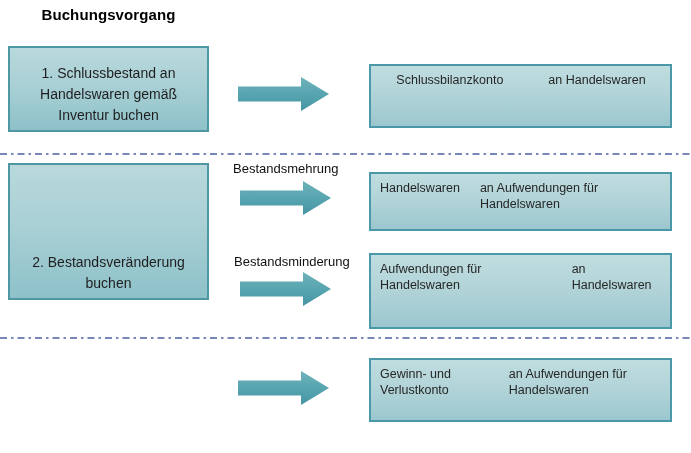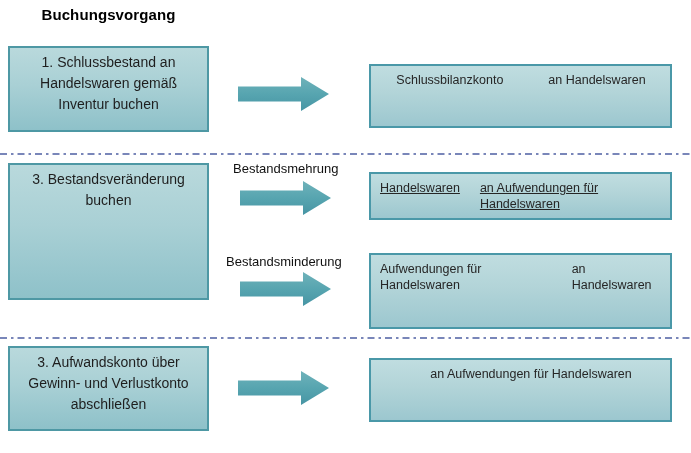--- a/index.html
+++ b/index.html
@@ -11,55 +11,55 @@
     position:absolute;top:6px;font-size:15px;font-weight:bold;color:#000;
     text-align:center;letter-spacing:.1px;
   }
   .col-title.left{left:8px;width:201px;}
   .col-title.right{left:369px;width:303px;}
 
   .step-box{
     position:absolute;left:8px;width:201px;box-sizing:border-box;
     border:2px solid #4e98a4;
     background:linear-gradient(180deg,#b9d9dc 0%,#a9d0d5 45%,#8ec1c9 100%);
-    display:flex;align-items:flex-start;justify-content:center;
+    display:flex;align-items:flex-end;justify-content:center;
     text-align:center;font-size:14px;line-height:21px;color:#1e1e1e;
     padding:4px 8px;
   }
   .step-1{top:46px;height:86px;}
   .step-2{top:163px;height:137px;}
   .step-3{top:346px;height:85px;}
 
   .booking-box{
     position:absolute;left:369px;width:303px;box-sizing:border-box;
     border:2px solid #4a98a8;
     background:linear-gradient(180deg,#c0dde0 0%,#b2d4d8 45%,#9cc7cf 100%);
     display:flex;flex-direction:row;justify-content:center;
     font-size:12.5px;line-height:16px;color:#262626;
     padding:6px 8px 6px 9px;
   }
   .booking-1{top:64px;height:64px;}
-  .booking-2{top:172px;height:48px;text-decoration:underline;}
+  .booking-2{top:172px;height:59px;}
   .booking-3{top:253px;height:76px;}
   .booking-4{top:358px;height:64px;}
   .credit-line{padding-left:20px;}
   .credit-line.ind-lg{padding-left:45px;}
 
   .arrow{position:absolute;width:92px;height:36px;}
   .arrow svg{display:block;}
   .arrow-1{left:238px;top:76px;}
   .arrow-2{left:240px;top:180px;}
   .arrow-3{left:240px;top:271px;}
   .arrow-4{left:238px;top:370px;}
 
   .arrow-label{
     position:absolute;font-size:13px;color:#111;white-space:nowrap;
   }
   .label-mehrung{left:233px;top:161px;}
-  .label-minderung{left:226px;top:254px;}
+  .label-minderung{left:234px;top:254px;}
 
   .separator{position:absolute;left:0;width:691px;height:4px;}
   .sep-1{top:142px;}
   .sep-2{top:326px;}
 </style>
 </head>
 <body>
 
 <div class="stage">
 
@@ -88,21 +88,21 @@
     <div class="credit-line ind-lg">an Handelswaren</div>
   </div>
 
   <div class="separator sep-1">
     <svg width="691" height="4">
         <line x1="0" y1="2" x2="691" y2="2" stroke="#4d5fa3" stroke-width="1.4" stroke-dasharray="7 4 2.5 4"></line>
       </svg>
   </div>
 
   <div class="step-box step-2">
-    <span>3. Bestandsveränderung buchen</span>
+    <span>2. Bestandsveränderung buchen</span>
   </div>
 
   <div class="arrow-label label-mehrung">Bestandsmehrung</div>
   <div class="arrow arrow-2">
     <svg width="92" height="36" viewBox="0 0 92 36">
       <polygon points="0,10.5 63,10.5 63,1 91,18 63,35 63,25.5 0,25.5" fill="url(#arrowGrad)"></polygon>
     </svg>
   </div>
   <div class="booking-box booking-2">
     <div class="debit-line">Handelswaren</div>
@@ -119,25 +119,23 @@
     <div class="debit-line">Aufwendungen für Handelswaren</div>
     <div class="credit-line">an Handelswaren</div>
   </div>
 
   <div class="separator sep-2">
     <svg width="691" height="4">
         <line x1="0" y1="2" x2="691" y2="2" stroke="#4d5fa3" stroke-width="1.4" stroke-dasharray="7 4 2.5 4"></line>
       </svg>
   </div>
 
-  <div class="step-box step-3">
-    <span>3. Aufwandskonto über Gewinn- und Verlustkonto abschließen</span>
-  </div>
   <div class="arrow arrow-4">
     <svg width="92" height="36" viewBox="0 0 92 36">
       <polygon points="0,10.5 63,10.5 63,1 91,18 63,35 63,25.5 0,25.5" fill="url(#arrowGrad)"></polygon>
     </svg>
   </div>
   <div class="booking-box booking-4">
+    <div class="debit-line">Gewinn- und Verlustkonto</div>
     <div class="credit-line">an Aufwendungen für Handelswaren</div>
   </div>
 
 </div>
 
 </body></html>

